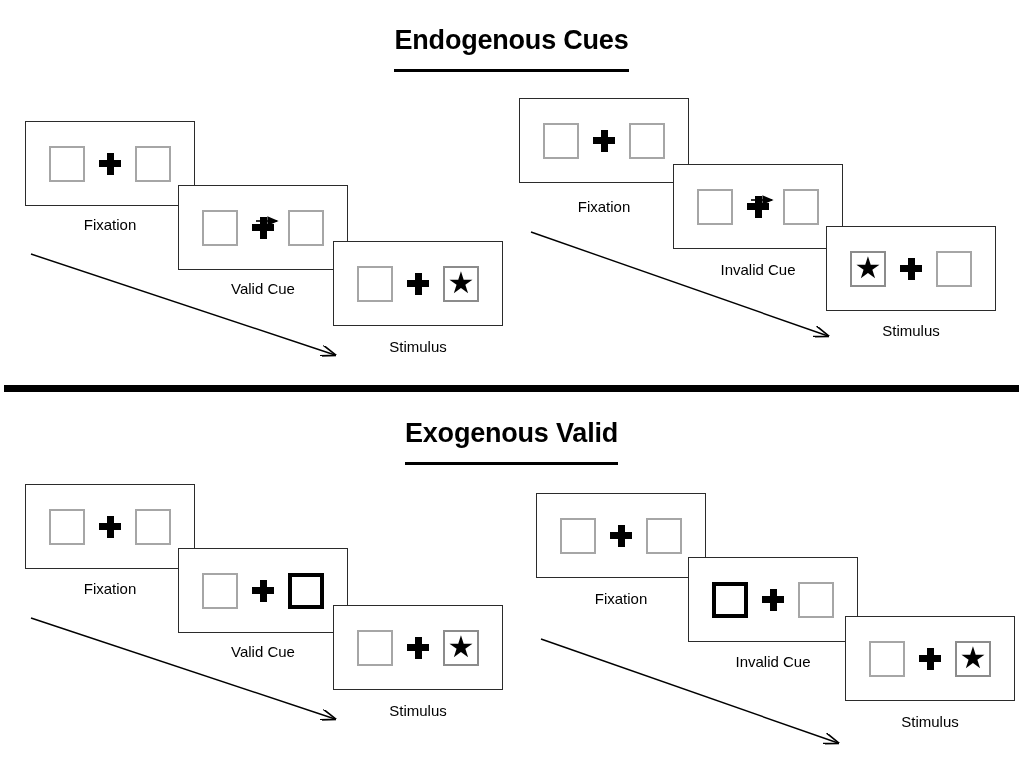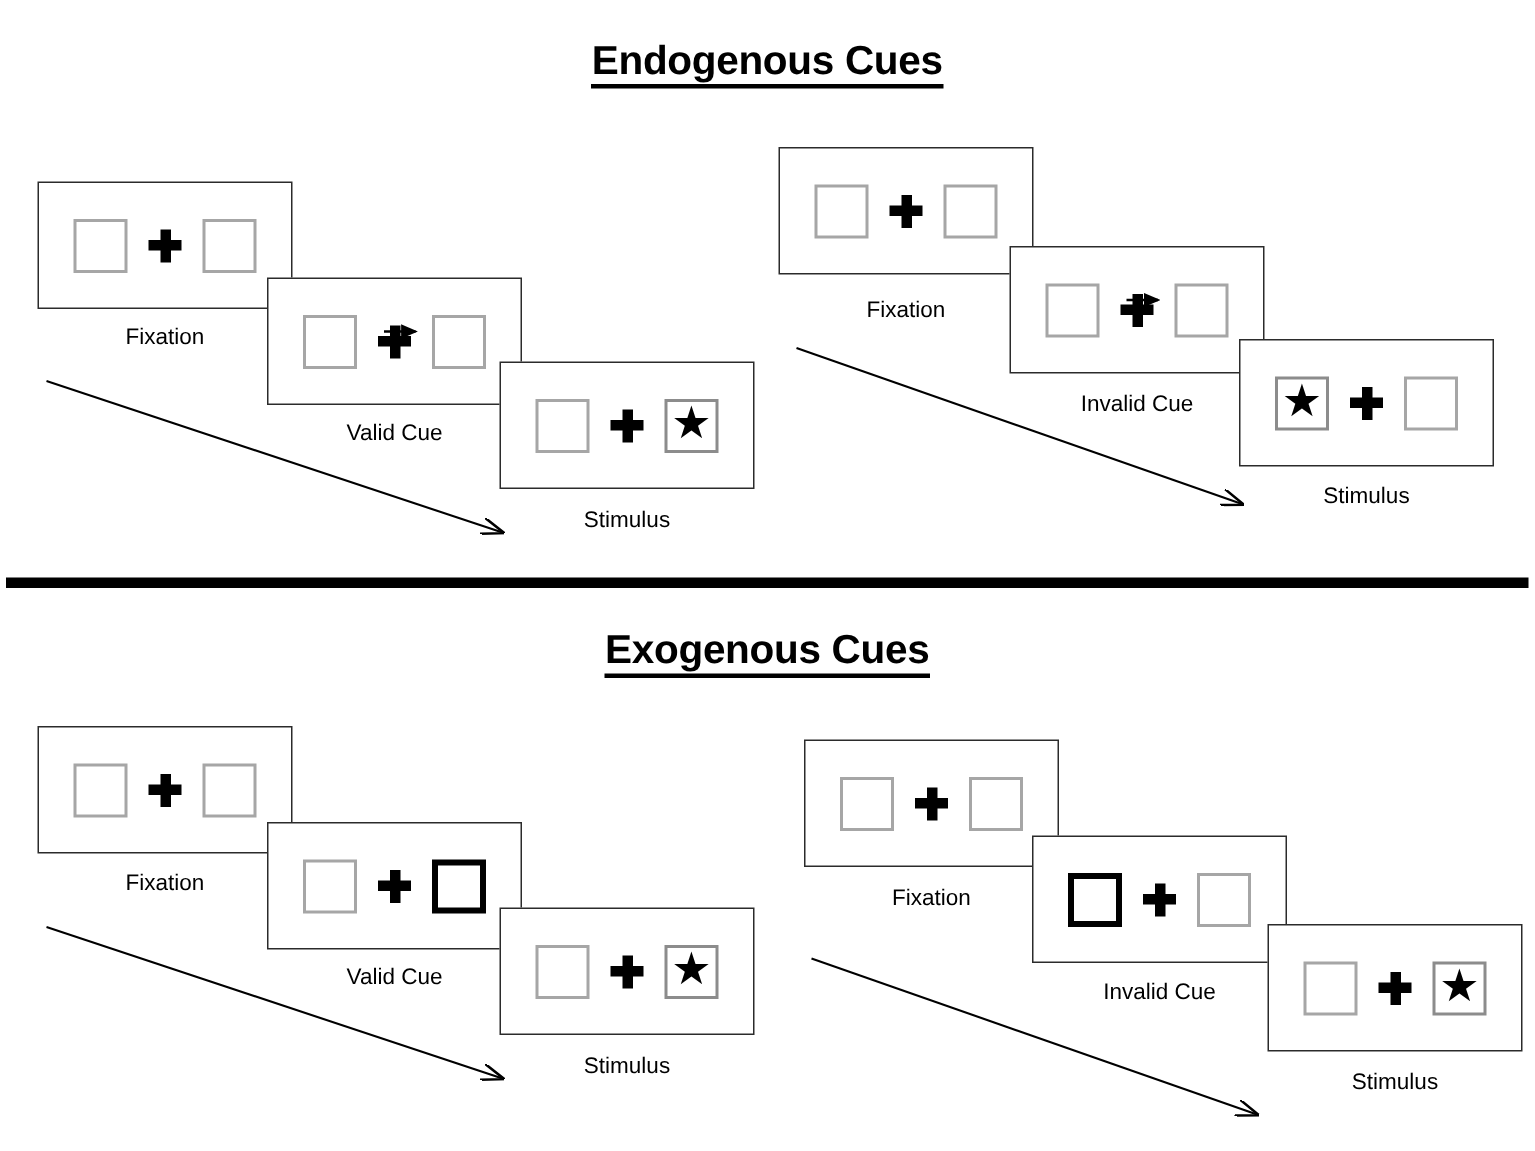--- a/index.html
+++ b/index.html
@@ -21,21 +21,21 @@
     position: absolute;
     width: 1023px;
     left: 0;
     text-align: center;
     font-size: 27px;
     font-weight: bold;
     letter-spacing: -0.2px;
   }
   .section-title span {
     border-bottom: 3px solid #000;
-    padding-bottom: 1px;
+    padding-bottom: 14px;
   }
 
   
   .divider {
     position: absolute;
     left: 4px;
     width: 1015px;
     height: 7px;
     background: #000;
   }
@@ -234,21 +234,21 @@
       <div class="cross"></div>
       <div class="box"></div>
     </div>
   </div>
 </div>
 <div class="caption" style="left:826px; top:322px; width:170px; text-align:center;">Stimulus</div>
 
 <div class="divider" style="top:385px;"></div>
 
 <div class="section-title" style="top:418px;">
-  <span>Exogenous Cues</span>
+  <span>Exogenous Valid</span>
 </div>
 
 <svg class="seq-arrow" style="left:25px; top:612px; width:325px; height:118px;" viewBox="0 0 325 118">
   <defs>
     <marker id="ah3" markerWidth="11" markerHeight="8" refX="10" refY="4" orient="auto">
       <path d="M0,0 L11,4 L0,8" fill="none" stroke="#000" stroke-width="1.2"></path>
     </marker>
   </defs>
   <line x1="6" y1="6" x2="310" y2="107" stroke="#000" stroke-width="1.4" marker-end="url(#ah3)"></line>
 </svg>

